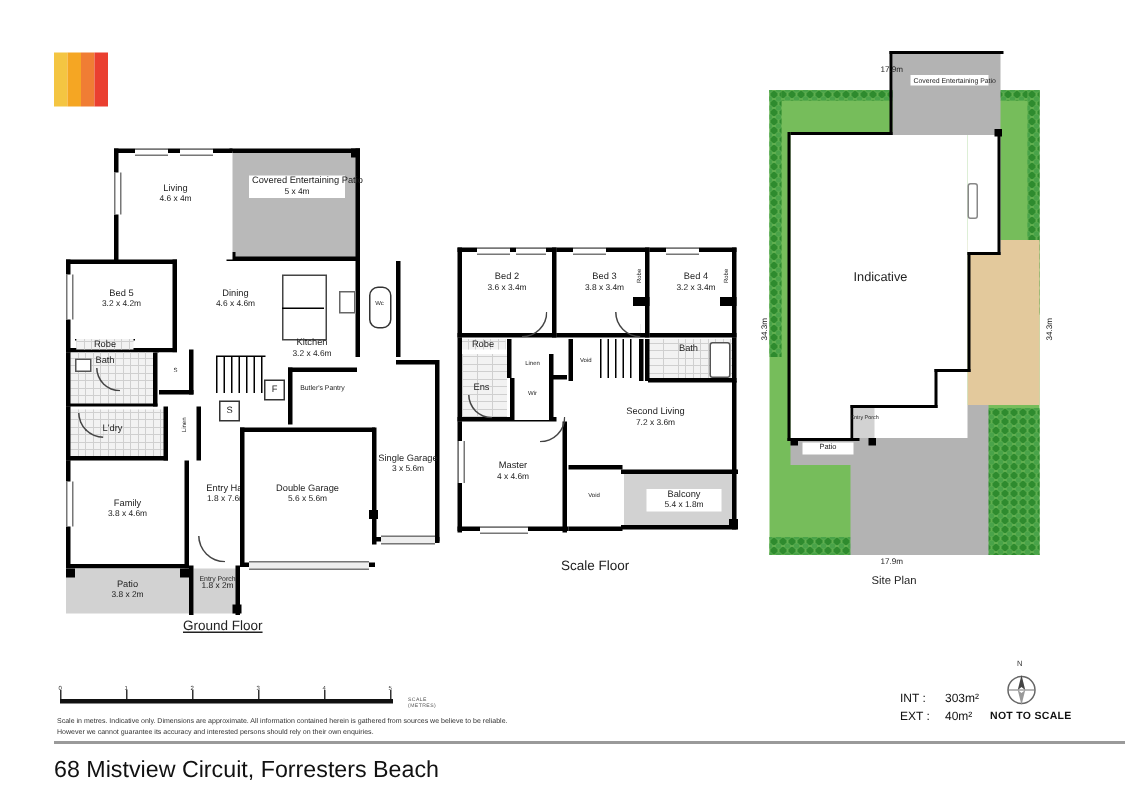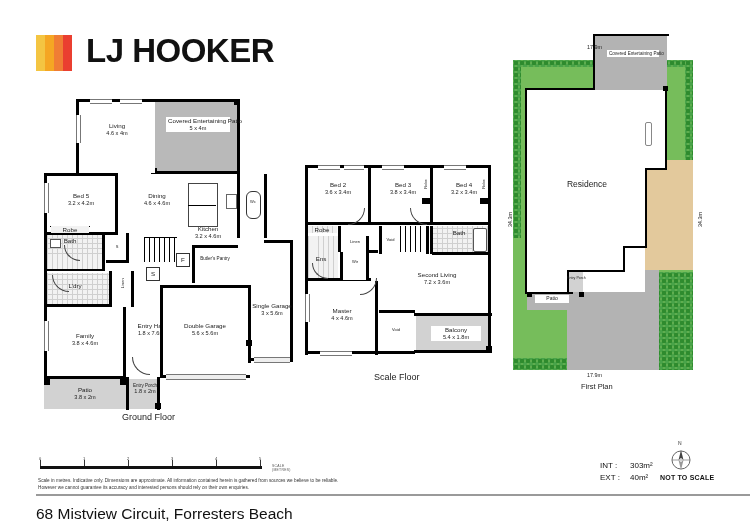--- a/index.html
+++ b/index.html
@@ -87,21 +87,20 @@
 </head>
 <body>
 
 <div id="logo" class="abs">
   <div class="bars">
     <i class="b1"></i>
       <i class="b2"></i>
       <i class="b3"></i>
       <i class="b4"></i>
   </div>
-  <div class="wordmark">LJ HOOKER</div>
 </div>
 
 <div class="abs" id="ground-floor" style="left:38px;top:95px;width:255px;height:325px;">
 
   <div class="room fill-grey" style="left:115px;top:6px;width:85px;height:72px;"></div>
   <div class="wall" style="left:115px;top:4px;width:87px;height:3px;"></div>
   <div class="wall" style="left:115px;top:76px;width:87px;height:3px;"></div>
   <div class="wall" style="left:199px;top:4px;width:3px;height:75px;"></div>
   <div class="wall" style="left:196px;top:4px;width:6px;height:6px;"></div>
   <div class="wall" style="left:113px;top:73px;width:6px;height:6px;"></div>
@@ -268,21 +267,21 @@
   <div class="wall" style="left:210px;top:263px;width:45px;height:3px;"></div>
   <div class="wall" style="left:208px;top:245px;width:6px;height:6px;"></div>
   <div class="win" style="left:216px;top:262px;width:36px;height:4px;background:#eee;"></div>
   <div class="lbl" style="left:212px;top:208px;width:44px;">
     <span class="n">Single Garage</span>
     <span class="d">3 x 5.6m</span>
   </div>
 
   <div class="wall" style="left:226px;top:145px;width:28px;height:3px;"></div>
 
-  <div class="floorname" style="left:84px;top:317px;">Ground Floor</div>
+  <div class="floorname" style="left:84px;top:317px;text-decoration:underline;">Ground Floor</div>
 </div>
 
 <div class="abs" id="first-floor" style="left:300px;top:160px;width:200px;height:225px;">
 
   <div class="room fill-white" style="left:8px;top:8px;width:60px;height:50px;"></div>
   <div class="wall" style="left:5px;top:5px;width:66px;height:3px;"></div>
   <div class="wall" style="left:5px;top:5px;width:3px;height:60px;"></div>
   <div class="wall" style="left:68px;top:5px;width:3px;height:60px;"></div>
   <div class="wall" style="left:5px;top:62px;width:66px;height:3px;"></div>
   <div class="win" style="left:18px;top:5px;width:22px;height:3px;"></div>
@@ -456,31 +455,31 @@
   </div>
   <div class="wall" style="left:22px;top:250px;width:5px;height:5px;"></div>
   <div class="wall" style="left:74px;top:250px;width:5px;height:5px;"></div>
 
   <div class="room fill-lgrey" style="left:64px;top:230px;width:14px;height:20px;"></div>
   <div class="lbl" style="left:62px;top:234px;width:18px;font-size:3.6px;">
     <span>Entry Porch</span>
   </div>
 
   <div class="lbl" style="left:48px;top:138px;width:68px;font-size:8.5px;color:#222;">
-    <span>Residence</span>
+    <span>Indicative</span>
   </div>
 
   <div class="winv" style="left:140px;top:80px;width:5px;height:22px;border-radius:2px;border:0.6px solid #888;"></div>
 
   <div class="dimlbl" style="left:82px;top:2px;">17.9m</div>
   <div class="dimlbl" style="left:82px;top:330px;">17.9m</div>
   <div class="dimlbl vert" style="left:2px;top:185px;">34.3m</div>
   <div class="dimlbl vert" style="left:192px;top:185px;">34.3m</div>
 
-  <div class="floorname" style="left:76px;top:340px;font-size:7.5px;">First Plan</div>
+  <div class="floorname" style="left:76px;top:340px;font-size:7.5px;">Site Plan</div>
 </div>
 
 <div id="scalebar">
   <div class="line"></div>
   <div class="tick" style="left:0px;"></div>
   <div class="tick" style="left:44px;"></div>
   <div class="tick" style="left:88px;"></div>
   <div class="tick" style="left:132px;"></div>
   <div class="tick" style="left:176px;"></div>
   <div class="tick" style="left:220px;"></div>

